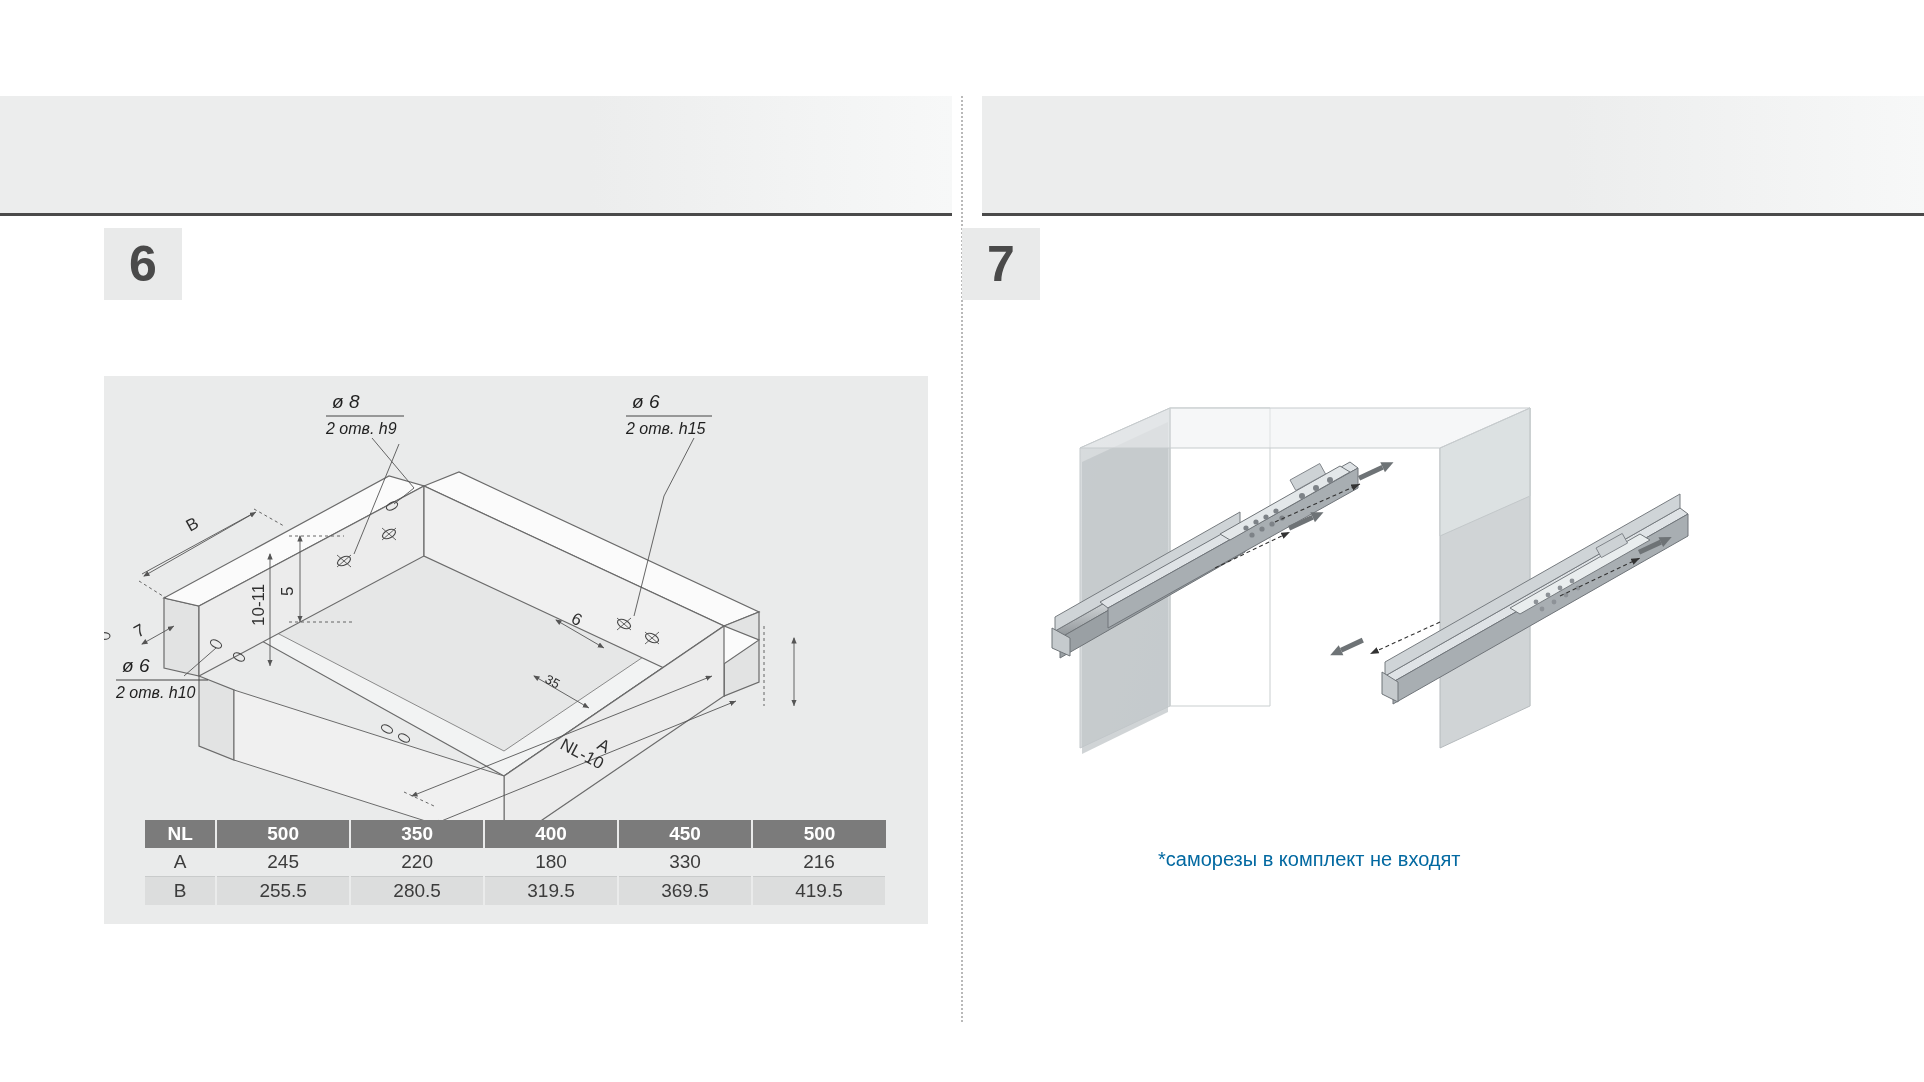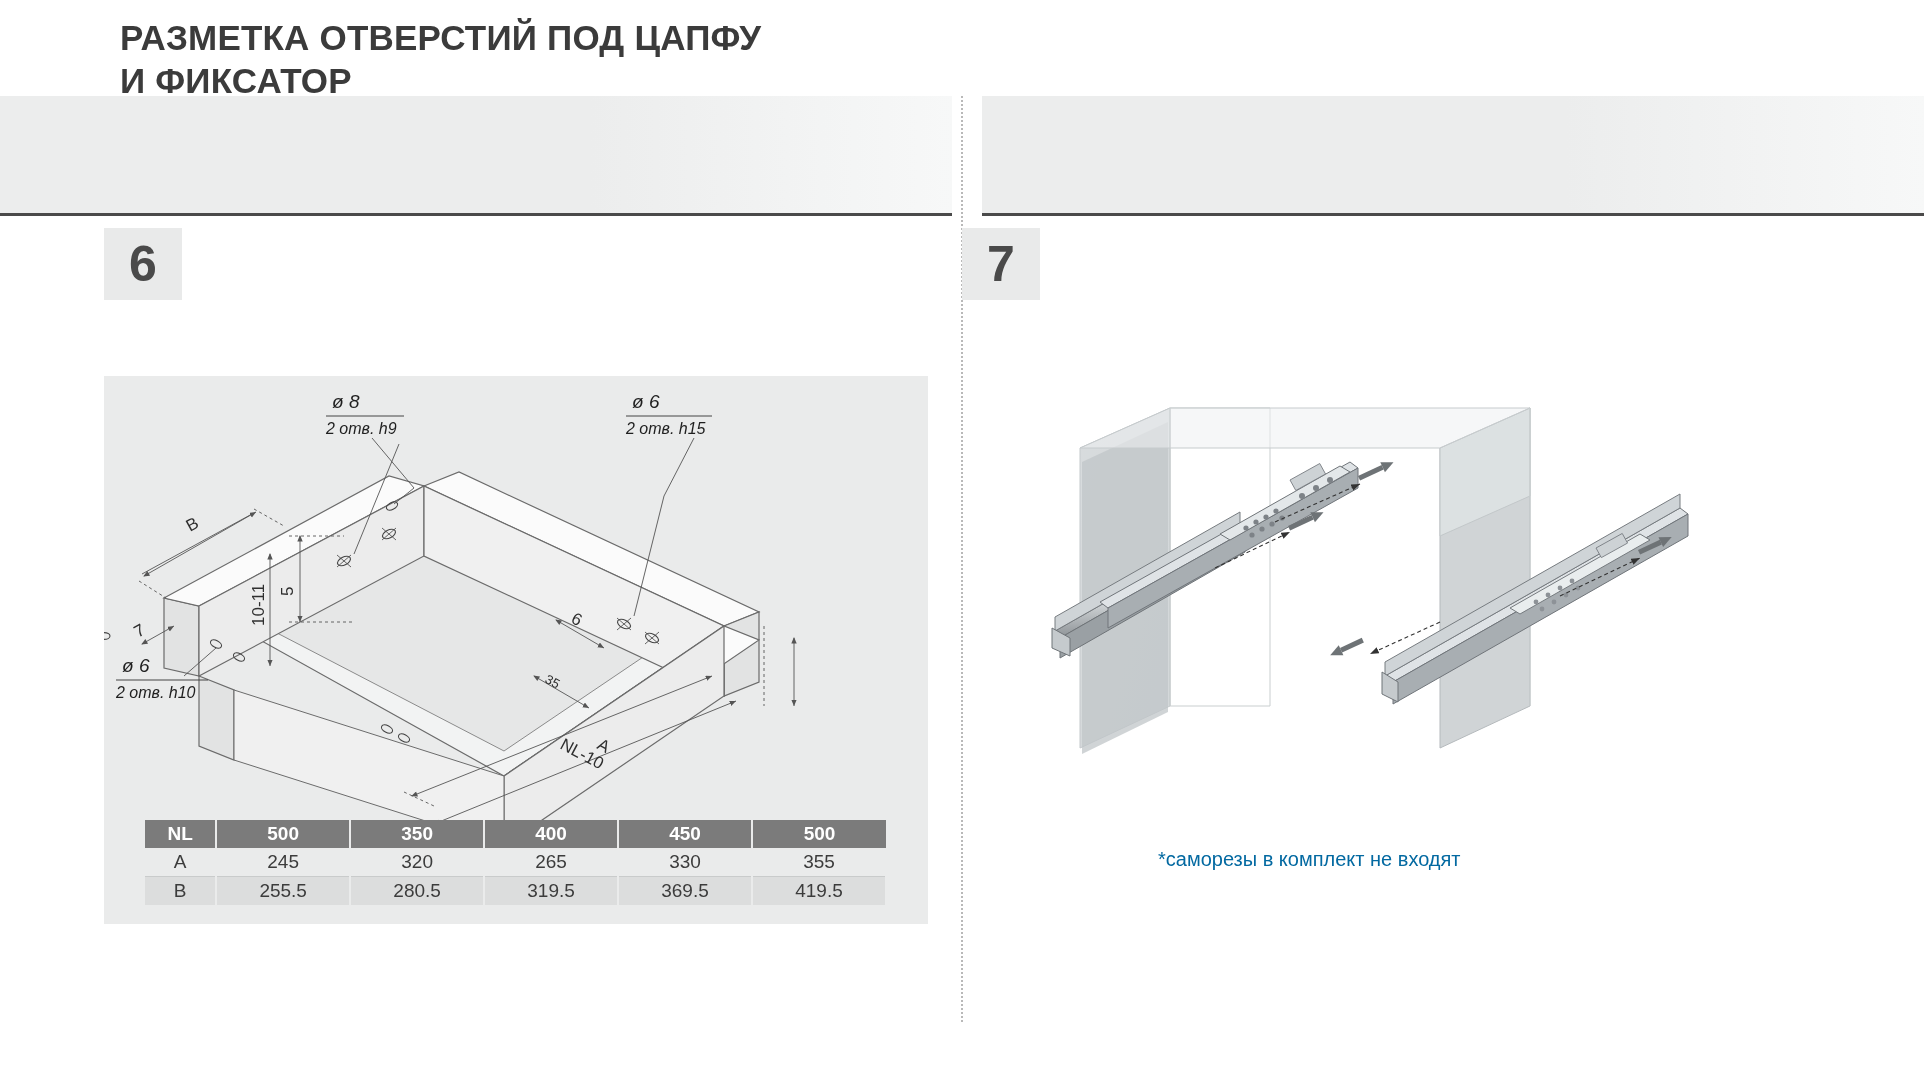--- a/index.html
+++ b/index.html
@@ -159,22 +159,20 @@
 </head>
 <body>
 
 <div class="page">
 
   <div class="divider"></div>
 
   <div class="panel panel-left">
 
     <div class="header-band"></div>
-    <div class="header-title">РАЗМЕТКА ОТВЕРСТИЙ ПОД ЦАПФУ
-И ФИКСАТОР</div>
     <div class="header-rule"></div>
 
     <div class="step-box">
       <span class="step-num">6</span>
     </div>
 
     <div class="fig-left">
       <svg width="824" height="548" viewBox="0 0 824 548">
         <defs>
           <marker id="arrS" markerWidth="8" markerHeight="8" refX="7" refY="3" orient="auto">
@@ -291,24 +289,24 @@
         <th>NL</th>
         <th>500</th>
         <th>350</th>
         <th>400</th>
         <th>450</th>
         <th>500</th>
       </tr>
       <tr class="r-a">
         <td class="lbl">A</td>
         <td>245</td>
-        <td>320</td>
-        <td>265</td>
+        <td>220</td>
+        <td>180</td>
         <td>330</td>
-        <td>355</td>
+        <td>216</td>
       </tr>
       <tr class="r-b">
         <td class="lbl">B</td>
         <td>255.5</td>
         <td>280.5</td>
         <td>319.5</td>
         <td>369.5</td>
         <td>419.5</td>
       </tr>
     </tbody>

